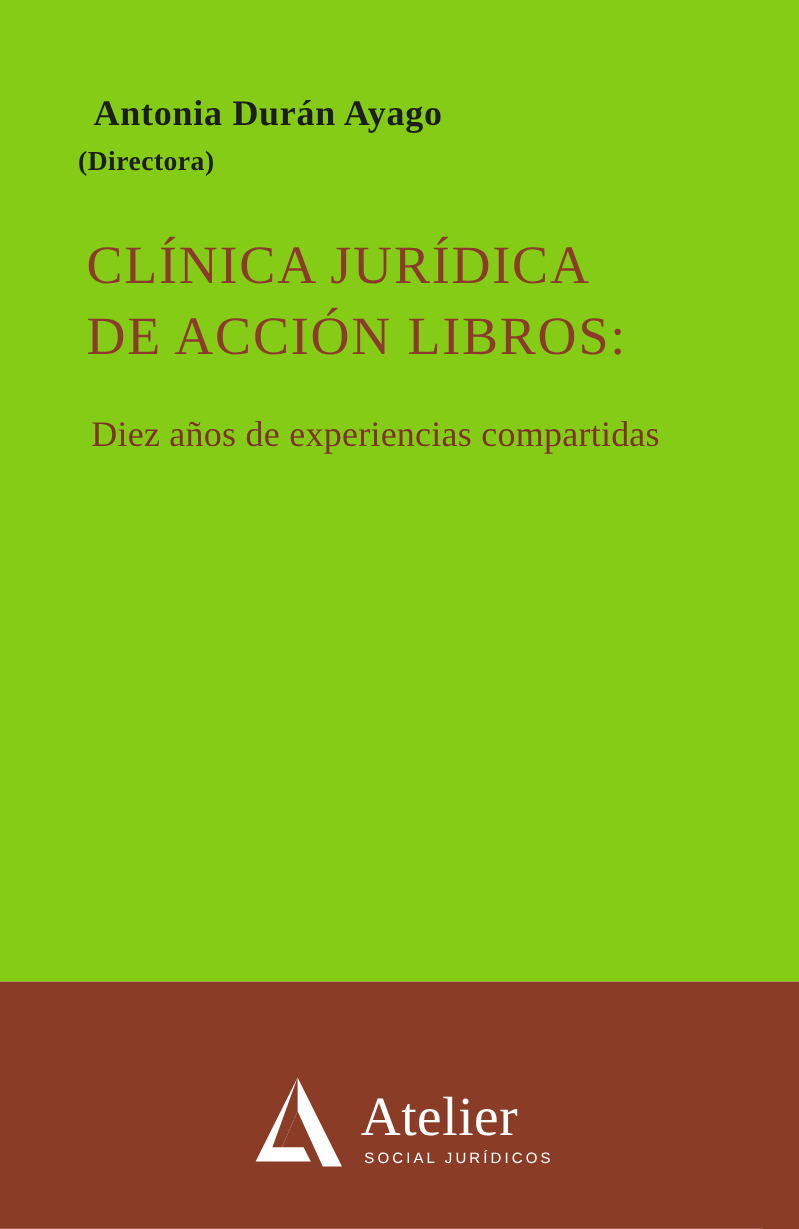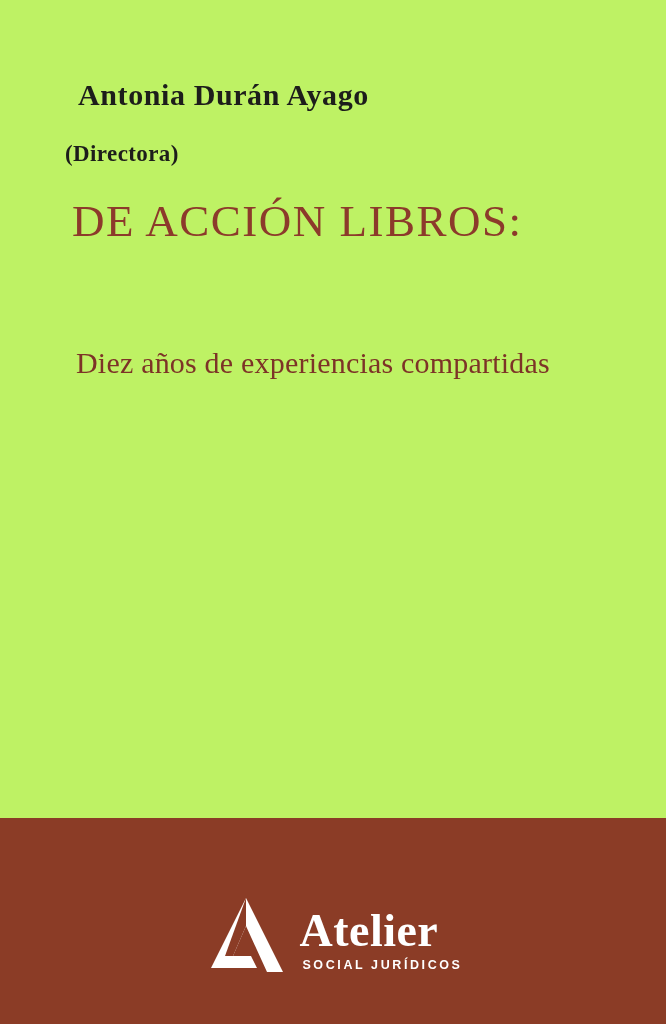--- a/index.html
+++ b/index.html
@@ -21,38 +21,38 @@
     height: 1024px;
     background: #fdfdfc;
     display: flex;
     flex-direction: column;
   }
 
   .upper {
     flex: 0 0 818px;
     position: relative;
     padding: 0;
-    background: #bef264;
+    background: #84cc16;
   }
 
   .author {
     position: absolute;
     left: 78px;
     top: 78px;
     font-family: "Liberation Serif", serif;
     font-size: 30px;
     font-weight: bold;
     color: #1d1d1b;
     letter-spacing: 0.6px;
   }
 
   .role {
     position: absolute;
     left: 65px;
-    top: 141px;
+    top: 122px;
     font-family: "Liberation Serif", serif;
     font-size: 23px;
     font-weight: bold;
     color: #1d1d1b;
     letter-spacing: 0.4px;
   }
 
   .title-block {
     position: absolute;
     left: 72px;
@@ -104,21 +104,20 @@
     height: 78px;
     position: relative;
     flex: 0 0 auto;
   }
 
   .logo-text {
     display: flex;
     flex-direction: column;
     align-items: flex-start;
     padding-bottom: 2px;
-    font-weight: bold;
   }
 
   .brand {
     font-family: "Liberation Serif", serif;
     font-size: 46px;
     color: #ffffff;
     line-height: 0.95;
     letter-spacing: 0.5px;
   }
 
@@ -136,20 +135,21 @@
 
 <div class="cover">
 
   <div class="upper">
 
     <div class="author">Antonia Durán Ayago</div>
 
     <div class="role">(Directora)</div>
 
     <div class="title-block">
+      <div class="title-line">CLÍNICA JURÍDICA</div>
       <div class="title-line">DE ACCIÓN LIBROS:</div>
     </div>
 
     <div class="subtitle">Diez años de experiencias compartidas</div>
 
   </div>
 
   <div class="lower">
     <div class="logo-wrap">
 

